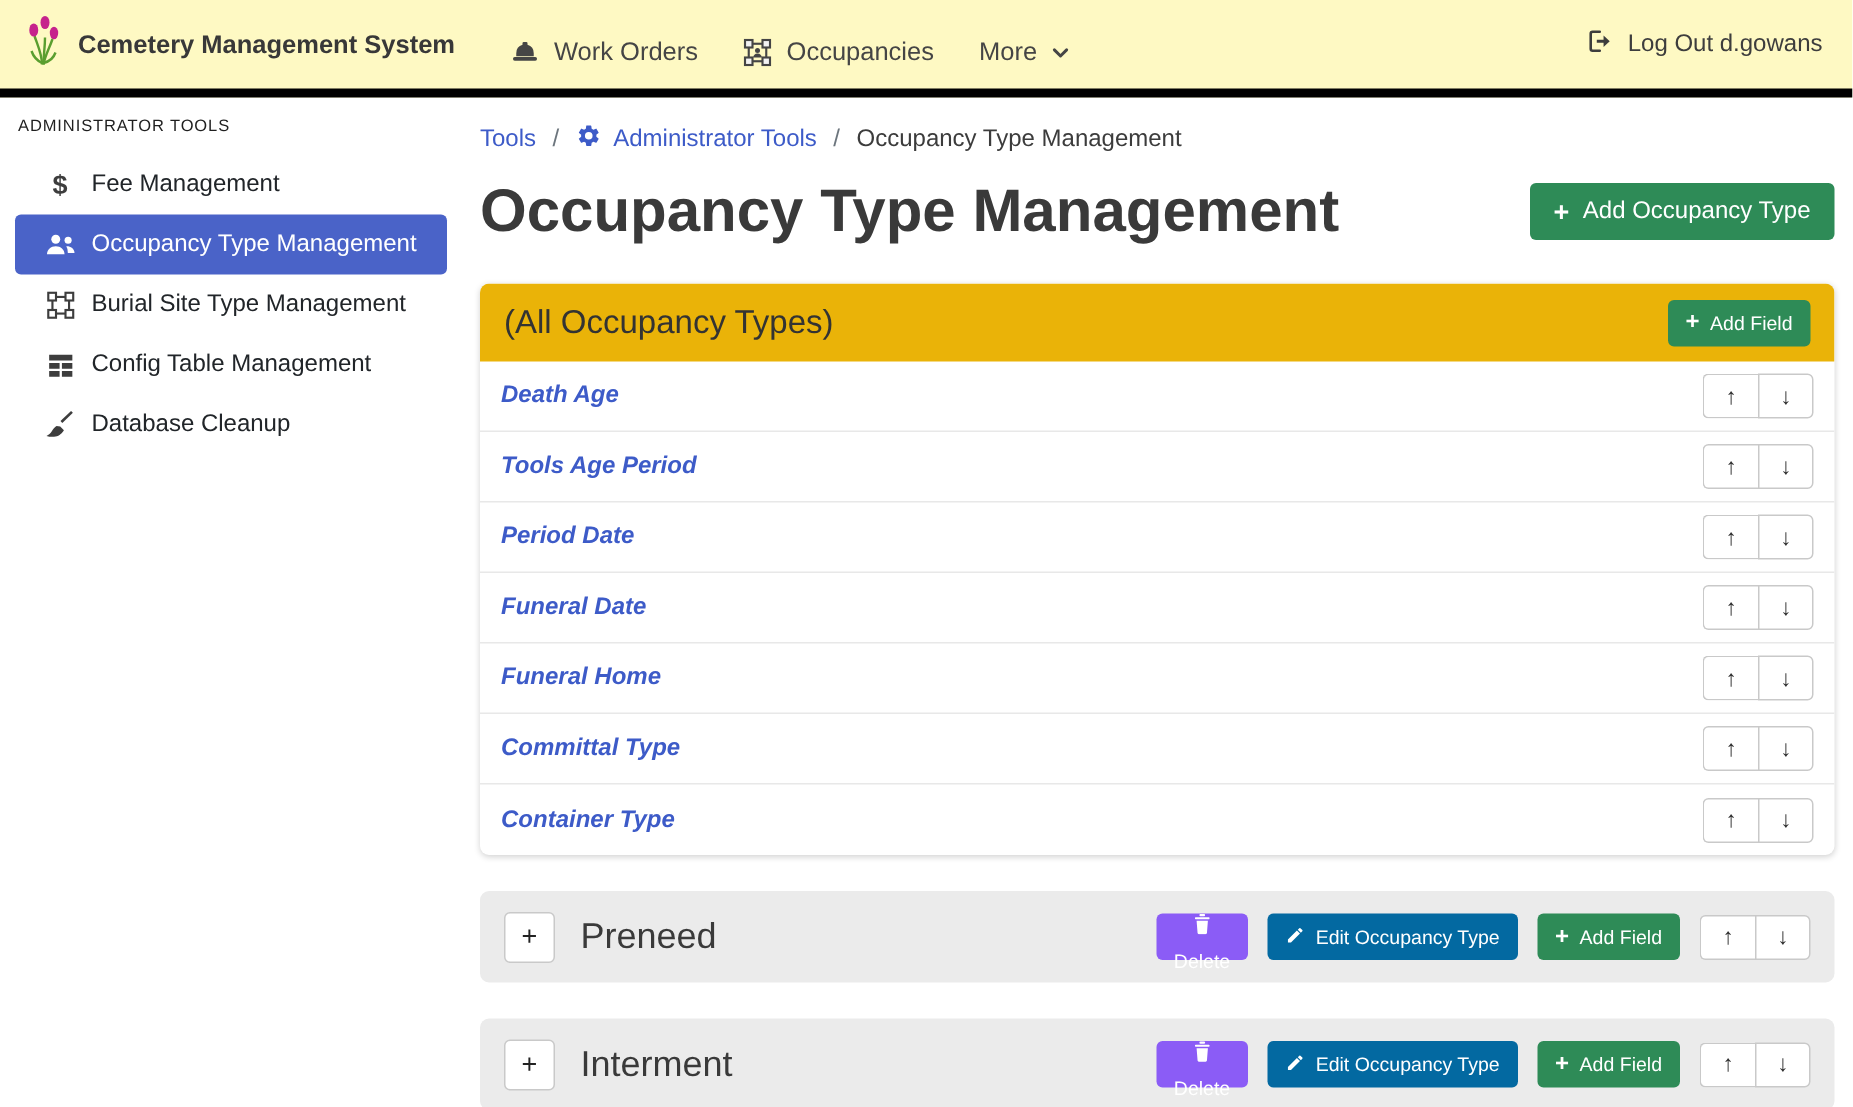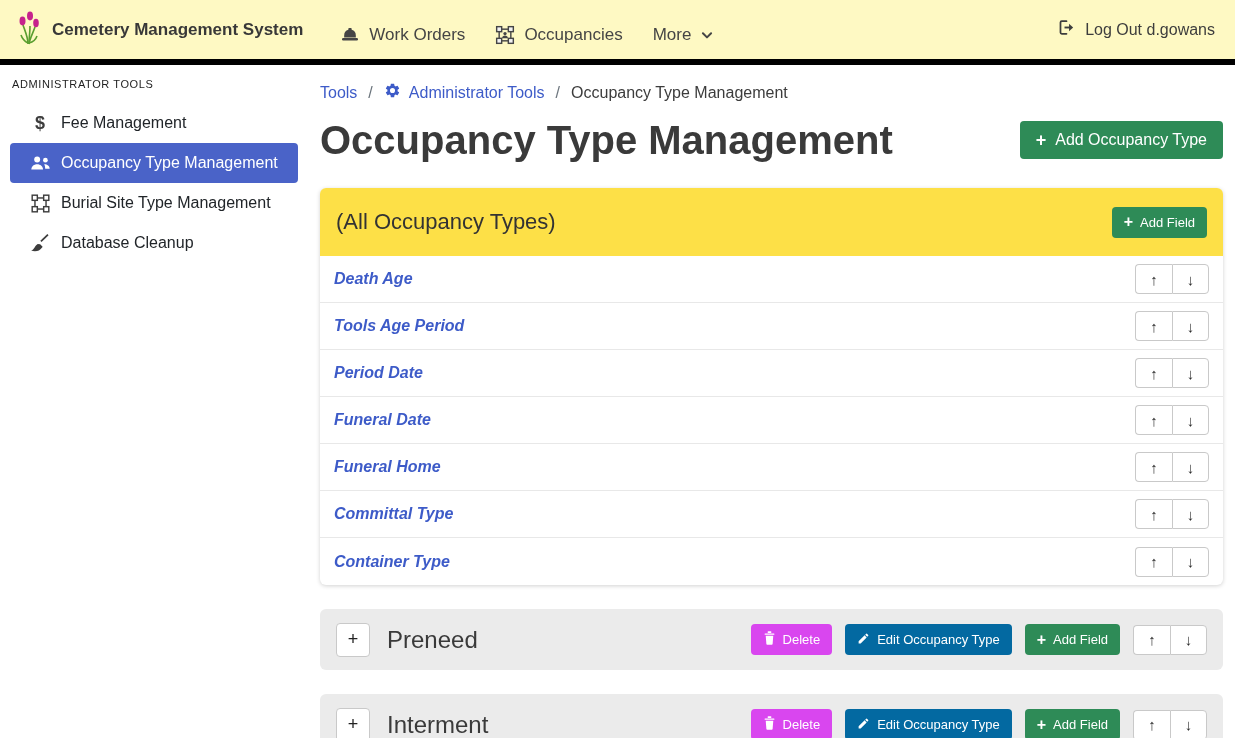--- a/index.html
+++ b/index.html
@@ -47,36 +47,36 @@
   .page-header { display:flex; align-items:center; justify-content:space-between;
     margin-top:13px; }
   .page-title { font-size:40px; font-weight:600; color:#3a3a3a; line-height:1.2; }
   .btn { border:none; cursor:pointer; display:inline-flex; align-items:center;
     border-radius:4px; color:#fff; font-family:inherit; white-space:nowrap; }
   .btn .plus { font-weight:700; line-height:1; }
   .btn-add-lg { background:#2e8b57; height:38px; padding:0 16px; gap:9px;
     font-size:16px; }
   .btn-add-lg .plus { font-size:18px; }
   .btn-sm { height:31px; padding:0 12px; gap:7px; font-size:13px; }
-  .btn-red { background:#d946ef; }
+  .btn-red { background:#8b5cf6;flex-direction:column; }
   .btn-teal { background:#0369a1; }
   .btn-green { background:#2e8b57; }
   .btn-sm .plus { font-size:16px; }
 
   .arrow-group { display:inline-flex; }
   .arrow-btn { width:37px; height:30px; background:#fff; border:1px solid #c9c9c9;
     color:#2f2f2f; font-size:15px; display:flex; align-items:center;
     justify-content:center; cursor:pointer; font-family:inherit; }
   .arrow-btn.up { border-radius:4px 0 0 4px; border-right:none; }
   .arrow-btn.down { border-radius:0 4px 4px 0; }
 
   
   .panel { margin-top:24px; border-radius:6px; background:#fff;
     box-shadow:0 1px 4px rgba(0,0,0,.18); overflow:hidden; }
-  .panel-header { background:#fde047; height:68px; display:flex;
+  .panel-header { background:#eab308; height:52px; display:flex;
     align-items:center; justify-content:space-between; padding:0 16px; }
   .panel-title { font-size:22px; color:#333; }
   .field-row { height:47px; display:flex; align-items:center;
     justify-content:space-between; padding:0 14px; border-bottom:1px solid #e8e8e8; }
   .field-row:last-child { border-bottom:none; }
   .field-link { color:#3d5bc8; font-weight:700; font-size:16px;
     text-decoration:none; cursor:pointer;font-style:italic; }
 
   
   .section-bar { margin-top:24px; background:#ebebeb; border-radius:6px;
@@ -187,20 +187,29 @@
             <rect x="1.5" y="1.5" width="6.5" height="6.5" fill="#fff" stroke="currentColor" stroke-width="1.8"></rect>
             <rect x="16" y="1.5" width="6.5" height="6.5" fill="#fff" stroke="currentColor" stroke-width="1.8"></rect>
             <rect x="1.5" y="16" width="6.5" height="6.5" fill="#fff" stroke="currentColor" stroke-width="1.8"></rect>
             <rect x="16" y="16" width="6.5" height="6.5" fill="#fff" stroke="currentColor" stroke-width="1.8"></rect>
           </svg>
         </span>
         <span>Burial Site Type Management</span>
       </div>
       <div class="sidebar-item">
         <span class="icn">
+          <svg width="19" height="17" viewBox="0 0 24 22" fill="currentColor">
+            <path d="M2 2h20v5H2z"></path>
+            <path d="M2 9h9v5H2zM13 9h9v5h-9zM2 16h9v5H2zM13 16h9v5h-9z"></path>
+          </svg>
+        </span>
+        <span>Config Table Management</span>
+      </div>
+      <div class="sidebar-item">
+        <span class="icn">
           <svg width="20" height="18" viewBox="0 0 24 22" fill="currentColor">
             <path d="M22.5 1.5l-8.6 8.2-1.5-1.6 8.6-8.1z"></path>
             <path d="M12.2 8.6l3 3.1s-1.6 3-4.6 4.4c-2.6 1.2-6.6 1.1-9.6.2 1.8-.7 3.4-2.2 4.2-3.6 1.2-2.2 2.4-3.4 4-4.5z" transform="translate(0,4)"></path>
           </svg>
         </span>
         <span>Database Cleanup</span>
       </div>
     </div>
   </aside>
 

